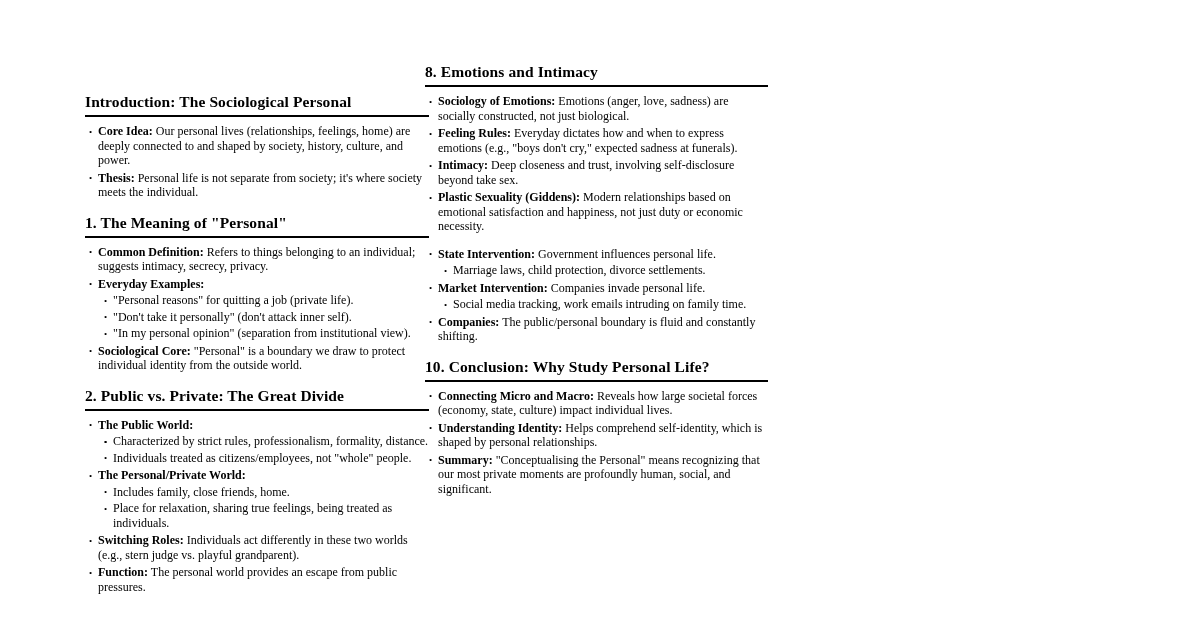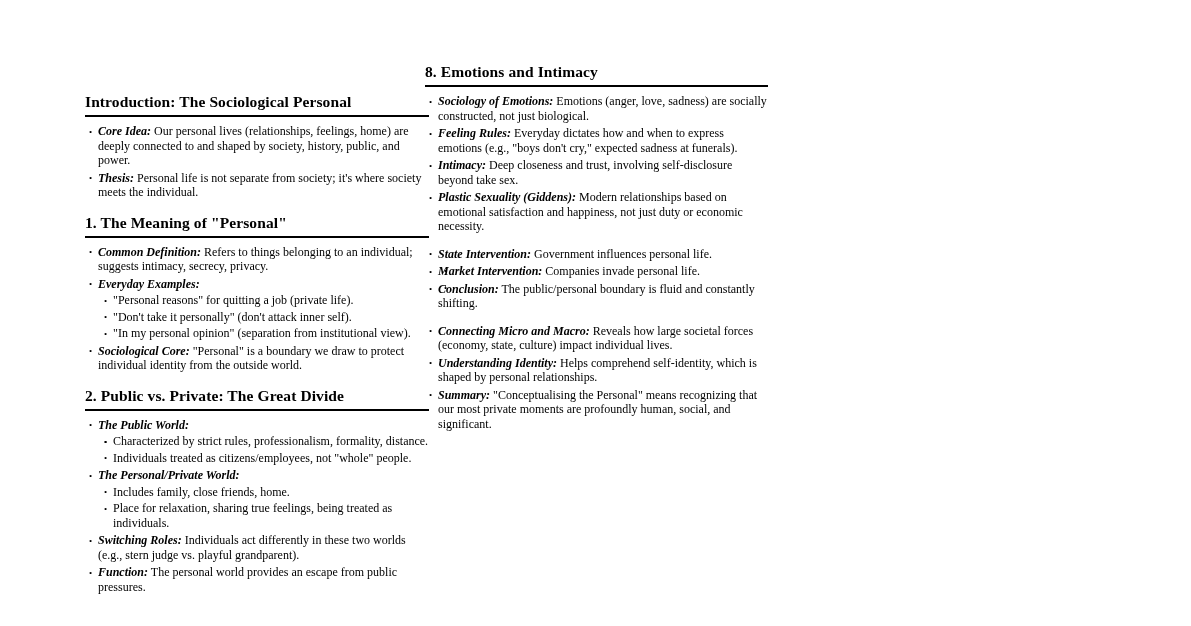--- a/index.html
+++ b/index.html
@@ -45,31 +45,31 @@
   ul.sub li { margin: 0 0 2px 0; }
 
   .bullet {
     position: absolute;
     left: -9px;
     top: 0.5px;
     font-size: 9px;
     line-height: 14.5px;
     color: #000000;
   }
-  .item-label { font-weight: bold; font-style: italic; }
+  .item-label { font-weight: bold; }
 </style>
 </head>
 <body>
 
 <div class="page">
   <div class="col col-left">
       <section class="doc-section">
         <h2>Introduction: The Sociological Personal</h2>
         <ul class="bullet-list">
-          <li><span class="bullet">•</span><b class="item-label">Core Idea:</b><span> Our personal lives (relationships, feelings, home) are deeply connected to and shaped by society, history, public, and power.</span></li>
+          <li><span class="bullet">•</span><b class="item-label">Core Idea:</b><span> Our personal lives (relationships, feelings, home) are deeply connected to and shaped by society, history, culture, and power.</span></li>
           <li><span class="bullet">•</span><b class="item-label">Thesis:</b><span> Personal life is not separate from society; it's where society meets the individual.</span></li>
         </ul>
       </section>
       <section class="doc-section">
         <h2>1. The Meaning of "Personal"</h2>
         <ul class="bullet-list">
           <li><span class="bullet">•</span><b class="item-label">Common Definition:</b><span> Refers to things belonging to an individual; suggests intimacy, secrecy, privacy.</span></li>
           <li><span class="bullet">•</span><b class="item-label">Everyday Examples:</b><ul class="sub">
               <li><span class="bullet">•</span><span>"Personal reasons" for quitting a job (private life).</span></li>
               <li><span class="bullet">•</span><span>"Don't take it personally" (don't attack inner self).</span></li>
@@ -101,29 +101,30 @@
         <ul class="bullet-list">
           <li><span class="bullet">•</span><b class="item-label">Sociology of Emotions:</b><span> Emotions (anger, love, sadness) are socially constructed, not just biological.</span></li>
           <li><span class="bullet">•</span><b class="item-label">Feeling Rules:</b><span> Everyday dictates how and when to express emotions (e.g., "boys don't cry," expected sadness at funerals).</span></li>
           <li><span class="bullet">•</span><b class="item-label">Intimacy:</b><span> Deep closeness and trust, involving self-disclosure beyond take sex.</span></li>
           <li><span class="bullet">•</span><b class="item-label">Plastic Sexuality (Giddens):</b><span> Modern relationships based on emotional satisfaction and happiness, not just duty or economic necessity.</span></li>
         </ul>
       </section>
       <section class="doc-section">
         <ul class="bullet-list">
           <li><span class="bullet">•</span><b class="item-label">State Intervention:</b><span> Government influences personal life.</span><ul class="sub">
-              <li><span class="bullet">•</span></li>
+              <li><span class="bullet">•</span><span>Marriage laws, child protection, divorce settlements.</span></li>
             </ul></li>
           <li><span class="bullet">•</span><b class="item-label">Market Intervention:</b><span> Companies invade personal life.</span><ul class="sub">
-              <li><span class="bullet">•</span></li>
+              <li><span class="bullet">•</span><span>Social media tracking, work emails intruding on family time.</span></li>
             </ul></li>
-          <li><span class="bullet">•</span><b class="item-label">Conclusion:</b><span> The public/personal boundary is fluid and constantly shifting.</span></li>
+          <li><span class="bullet">•</span><b class="item-label">Companies:</b><span> The public/personal boundary is fluid and constantly shifting.</span></li>
         </ul>
       </section>
       <section class="doc-section">
+        <h2>10. Conclusion: Why Study Personal Life?</h2>
         <ul class="bullet-list">
           <li><span class="bullet">•</span><b class="item-label">Connecting Micro and Macro:</b><span> Reveals how large societal forces (economy, state, culture) impact individual lives.</span></li>
           <li><span class="bullet">•</span><b class="item-label">Understanding Identity:</b><span> Helps comprehend self-identity, which is shaped by personal relationships.</span></li>
           <li><span class="bullet">•</span><b class="item-label">Summary:</b><span> "Conceptualising the Personal" means recognizing that our most private moments are profoundly human, social, and significant.</span></li>
         </ul>
       </section>
     </div>
 </div>
 
 </body></html>

